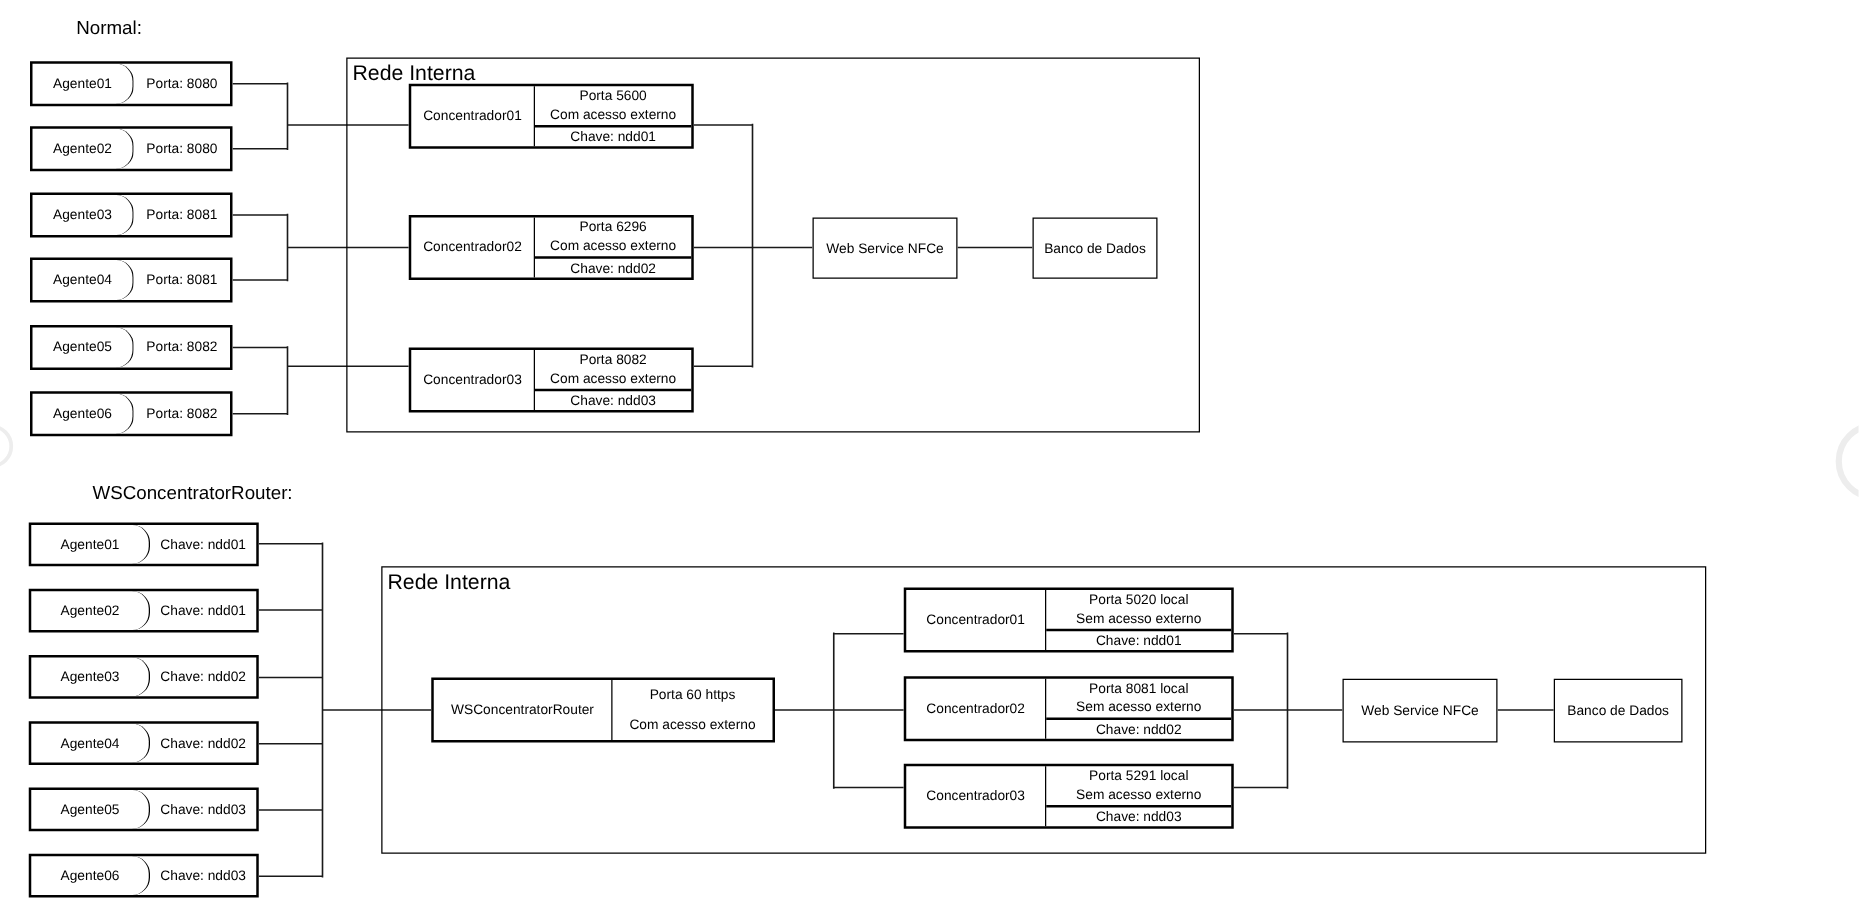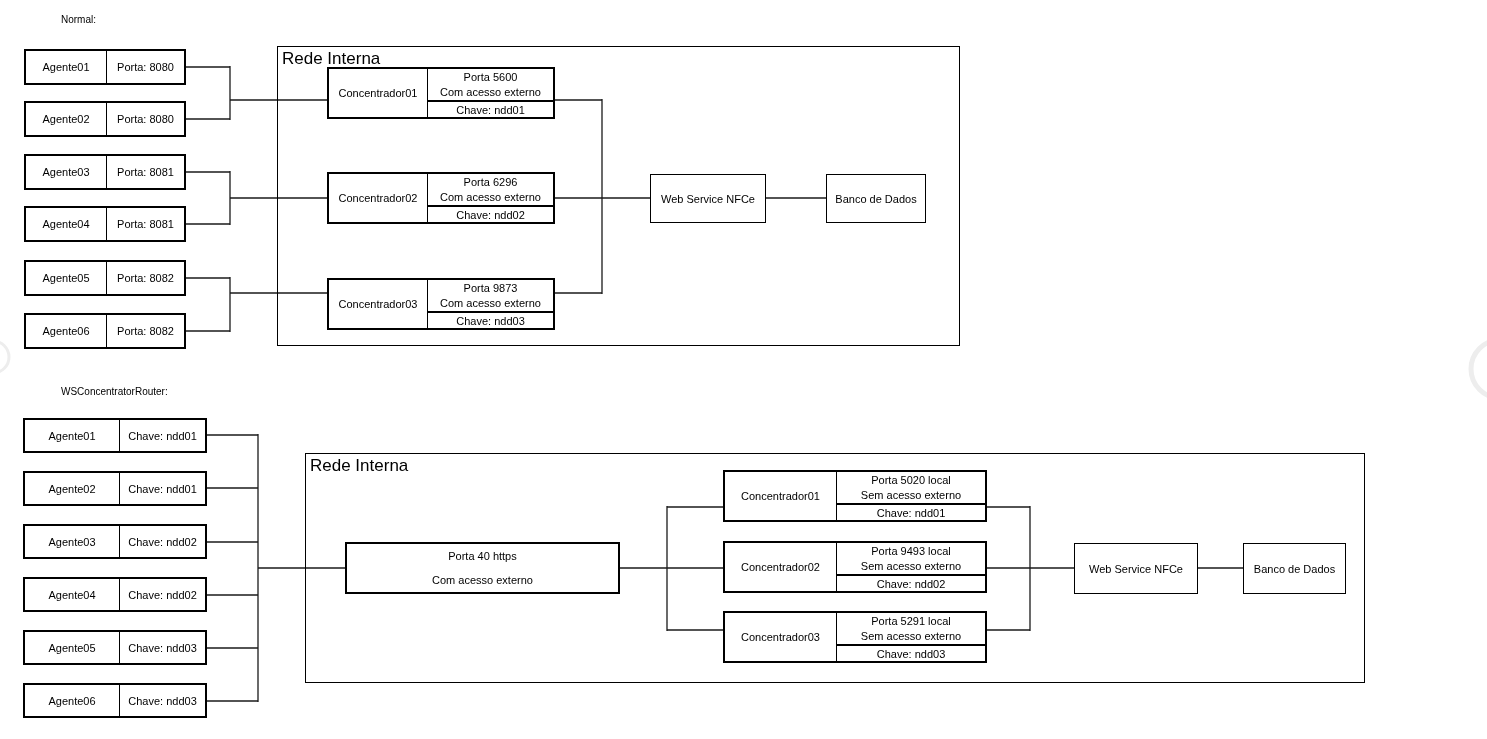--- a/index.html
+++ b/index.html
@@ -1,35 +1,35 @@
 <!DOCTYPE html>
 <html><head>
 <meta charset="utf-8">
 <style>
   html,body { margin:0; padding:0; background:#ffffff; }
   #page {
     position:relative; width:1487px; height:739px; overflow:hidden;
     font-family:"Liberation Sans", sans-serif; color:#000; background:#ffffff;
   }
   #wires { position:absolute; left:0; top:0; z-index:1; }
-  .dlabel { position:absolute; z-index:3; font-size:10px;padding-left:36px; }
+  .dlabel { position:absolute; z-index:3; font-size:15px;padding-left:36px; }
   .net {
     position:absolute; z-index:2; border:1px solid #000; background:transparent;
     box-sizing:border-box;
   }
   .netlabel { position:absolute; left:4px; top:2px; font-size:17px; white-space:nowrap; }
   .box {
     position:absolute; z-index:3; background:#ffffff; border:2.5px solid #000;
     box-sizing:border-box; display:flex; flex-direction:row;
   }
   .cell {
     display:flex; align-items:center; justify-content:center;
     font-size:11px; white-space:nowrap; box-sizing:border-box;
   }
-  .agent .aname { border-right:1.5px solid #000; }
+  .agent .aname { border-right:1.5px solid #000;border-radius:14px; }
   .agent .adet  { flex:1; }
   .conc .cname  { border-right:1.5px solid #000;text-align:right; }
   .cright { flex:1; display:flex; flex-direction:column; box-sizing:border-box; }
   .crow { flex:1; }
   .ckey { height:17px; border-top:2px solid #000; }
   .rrow { flex:1; }
   .simple { border-width:1.5px; }
   .simple .cell { flex:1; }
 </style>
 </head>
@@ -127,36 +127,36 @@
       <div class="cell cname" style="width:99px">Concentrador02</div>
       <div class="cright">
         <div class="cell crow">Porta 6296</div>
         <div class="cell crow">Com acesso externo</div>
         <div class="cell ckey">Chave: ndd02</div>
       </div>
     </div>
     <div class="box conc" style="left:327px;top:278px;width:228px;height:52px">
       <div class="cell cname" style="width:99px">Concentrador03</div>
       <div class="cright">
-        <div class="cell crow">Porta 9873</div>
+        <div class="cell crow">Porta 8082</div>
         <div class="cell crow">Com acesso externo</div>
         <div class="cell ckey">Chave: ndd03</div>
       </div>
     </div>
 
     <div class="box simple" style="left:650px;top:174px;width:116px;height:49px">
       <div class="cell">Web Service NFCe</div>
     </div>
     <div class="box simple" style="left:826px;top:174px;width:100px;height:49px">
       <div class="cell">Banco de Dados</div>
     </div>
   </div>
 
   <div>
-    <div class="dlabel" style="left:25px;top:386px">WSConcentratorRouter:</div>
+    <div class="dlabel" style="left:38px;top:386px">WSConcentratorRouter:</div>
 
     <div class="net" style="left:305px;top:453px;width:1060px;height:230px">
       <span class="netlabel">Rede Interna</span>
     </div>
 
     <div class="box agent" style="left:23px;top:418px;width:184px;height:35px">
       <div class="cell aname" style="width:95px">Agente01</div>
       <div class="cell adet">Chave: ndd01</div>
     </div>
     <div class="box agent" style="left:23px;top:471px;width:184px;height:35px">
@@ -174,38 +174,39 @@
     <div class="box agent" style="left:23px;top:630px;width:184px;height:35px">
       <div class="cell aname" style="width:95px">Agente05</div>
       <div class="cell adet">Chave: ndd03</div>
     </div>
     <div class="box agent" style="left:23px;top:683px;width:184px;height:35px">
       <div class="cell aname" style="width:95px">Agente06</div>
       <div class="cell adet">Chave: ndd03</div>
     </div>
 
     <div class="box conc" style="left:345px;top:542px;width:275px;height:52px">
-      <div class="cright">
-        <div class="cell rrow">Porta 40 https</div>
+      <div class="cell cname" style="width:143px">WSConcentratorRouter</div>
+      <div class="cright">
+        <div class="cell rrow">Porta 60 https</div>
         <div class="cell rrow">Com acesso externo</div>
       </div>
     </div>
 
     <div class="box conc" style="left:723px;top:470px;width:264px;height:52px">
       <div class="cell cname" style="width:112px">Concentrador01</div>
       <div class="cright">
         <div class="cell crow">Porta 5020 local</div>
         <div class="cell crow">Sem acesso externo</div>
         <div class="cell ckey">Chave: ndd01</div>
       </div>
     </div>
     <div class="box conc" style="left:723px;top:541px;width:264px;height:52px">
       <div class="cell cname" style="width:112px">Concentrador02</div>
       <div class="cright">
-        <div class="cell crow">Porta 9493 local</div>
+        <div class="cell crow">Porta 8081 local</div>
         <div class="cell crow">Sem acesso externo</div>
         <div class="cell ckey">Chave: ndd02</div>
       </div>
     </div>
     <div class="box conc" style="left:723px;top:611px;width:264px;height:52px">
       <div class="cell cname" style="width:112px">Concentrador03</div>
       <div class="cright">
         <div class="cell crow">Porta 5291 local</div>
         <div class="cell crow">Sem acesso externo</div>
         <div class="cell ckey">Chave: ndd03</div>

